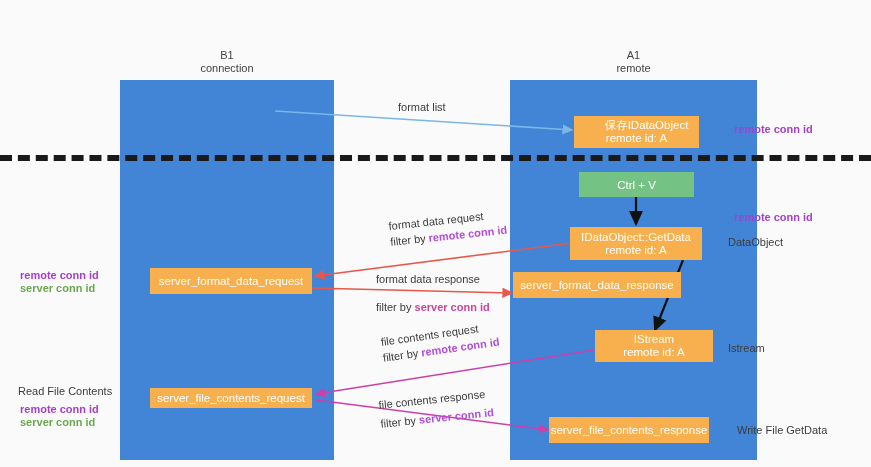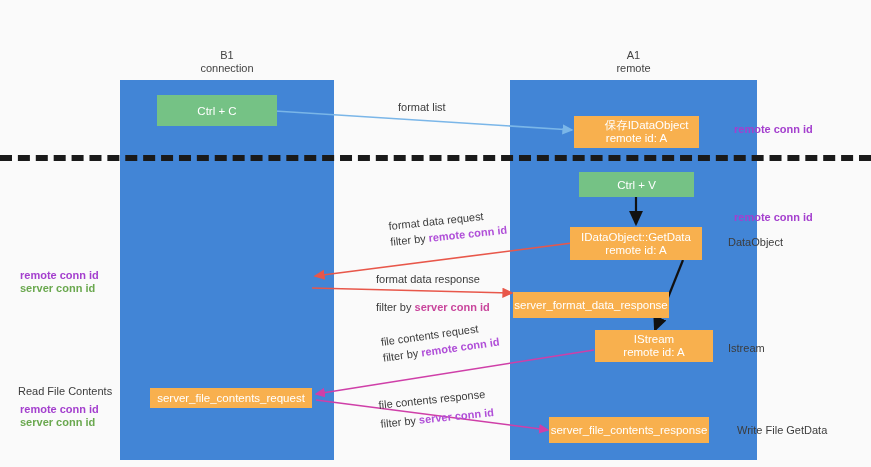--- a/index.html
+++ b/index.html
@@ -102,40 +102,40 @@
 
     <path d="M683,260 L655,330" stroke="#111111" stroke-width="2.2" fill="none" marker-end="url(#ah-black)"></path>
 
     <path d="M594,350 L316,394" stroke="#cf3fa8" stroke-width="1.5" fill="none" marker-end="url(#ah-mag)"></path>
 
     <path d="M316,400 L548,430" stroke="#cf3fa8" stroke-width="1.5" fill="none" marker-end="url(#ah-mag)"></path>
   </svg>
 
   <div id="box-layer" class="layer">
 
-    <div class="node n-green" style="left:157px;top:95px;width:120px;height:31px;">
-      <span>Ctrl + C</span>
-    </div>
 
     <div class="node n-orange" style="left:574px;top:116px;width:125px;height:32px;flex-direction:column;justify-content:center;">
       <span style="line-height:13px;margin-left:20px;">保存IDataObject</span>
       <span class="l2" style="line-height:13px;">remote id: A</span>
     </div>
 
     <div class="node n-green" style="left:579px;top:172px;width:115px;height:25px;">
       <span>Ctrl + V</span>
     </div>
 
     <div class="node n-orange" style="left:570px;top:227px;width:132px;height:33px;flex-direction:column;justify-content:center;">
       <span style="line-height:13px;">IDataObject::GetData</span>
       <span class="l2" style="line-height:13px;">remote id: A</span>
     </div>
 
+    <div class="node n-orange" style="left:150px;top:268px;width:162px;height:26px;">
+      <span>server_format_data_request</span>
+    </div>
 
-    <div class="node n-orange" style="left:513px;top:292px;width:156px;height:26px;">
+    <div class="node n-orange" style="left:513px;top:272px;width:168px;height:26px;">
       <span>server_format_data_response</span>
     </div>
 
     <div class="node n-orange" style="left:595px;top:330px;width:118px;height:32px;flex-direction:column;justify-content:center;">
       <span style="line-height:13px;">IStream</span>
       <span class="l2" style="line-height:13px;">remote id: A</span>
     </div>
 
     <div class="node n-orange" style="left:150px;top:388px;width:162px;height:20px;">
       <span>server_file_contents_request</span>

